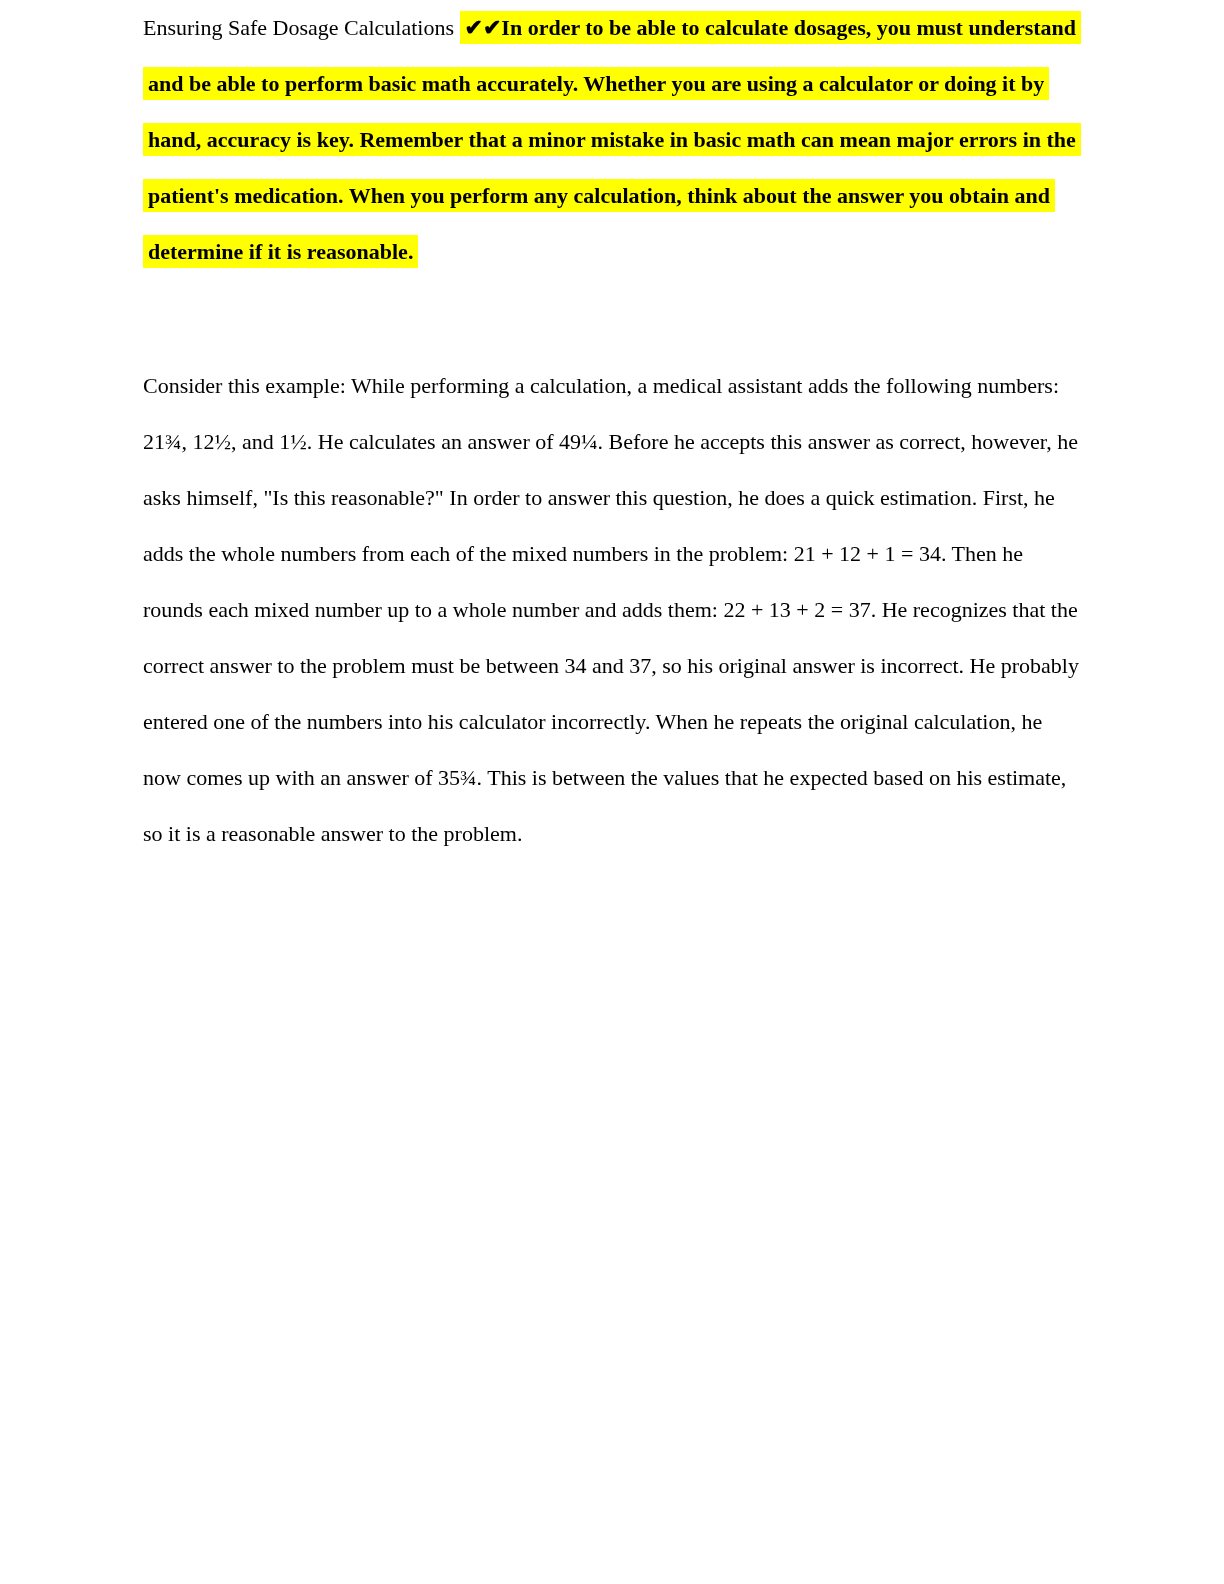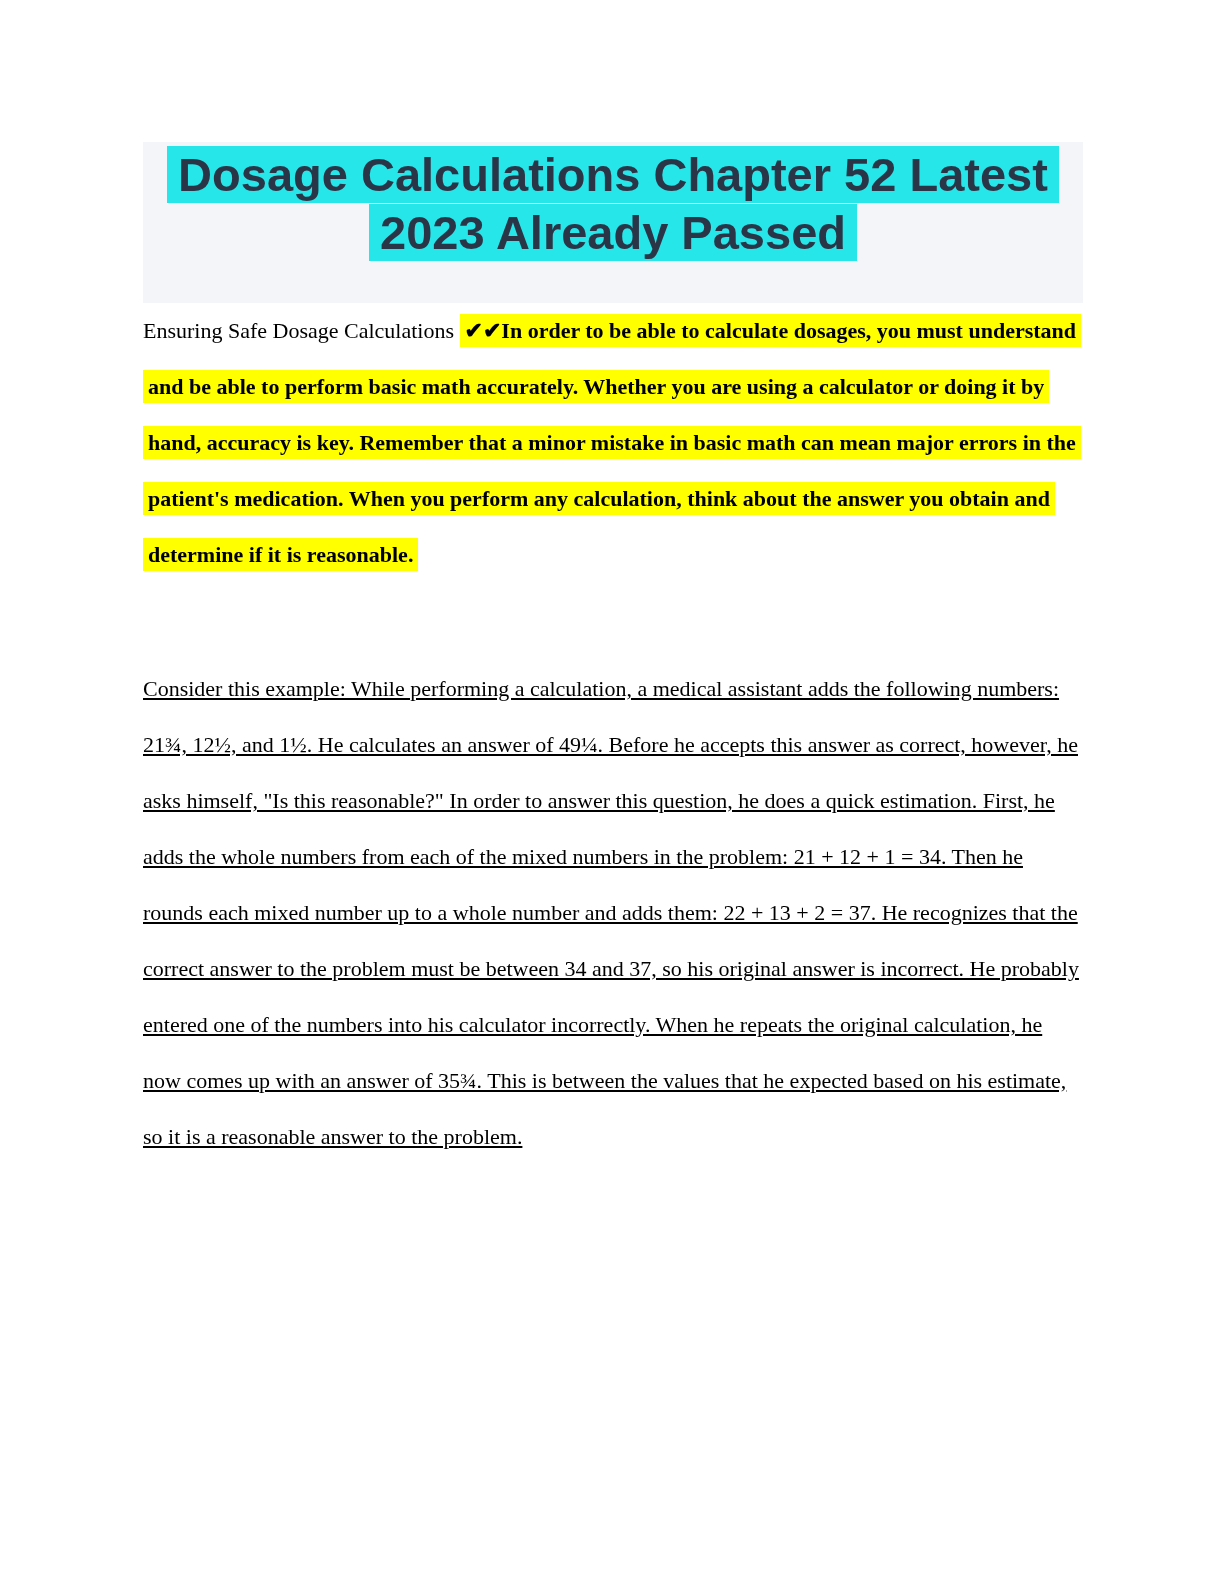--- a/index.html
+++ b/index.html
@@ -45,39 +45,36 @@
     -webkit-box-decoration-break: clone;
     box-decoration-break: clone;
   }
   .para {
     margin: 0;
     font-size: 22px;
     line-height: 56px;
     color: var(--body-color, #000000);
     text-align: left;
   }
-  .para.gap-1 { margin-top: 78px; text-decoration: underline; }
+  .para.gap-1 { margin-top: 78px; }
   .para.gap-2 { margin-top: 80px; }
   .yellow-hl {
     background: var(--yellow, #ffff00);
     padding: 4px 5px;
     -webkit-box-decoration-break: clone;
     box-decoration-break: clone;
     font-weight: bold;
   }
 </style>
 </head>
 <body>
 
 <div class="page">
   <div class="content">
 
-    <div class="title-block">
-      <h1 class="doc-title"><span class="cyan-hl">Dosage Calculations Chapter 52 Latest 2023 Already Passed</span></h1>
-    </div>
 
     <p class="para"><span>Ensuring Safe Dosage Calculations </span><span class="yellow-hl">✔✔In order to be able to calculate dosages, you must understand and be able to perform basic math accurately. Whether you are using a calculator or doing it by hand, accuracy is key. Remember that a minor mistake in basic math can mean major errors in the patient's medication. When you perform any calculation, think about the answer you obtain and determine if it is reasonable.</span></p>
 
     <p class="para gap-1">Consider this example: While performing a calculation, a medical assistant adds the following numbers: 21¾, 12½, and 1½. He calculates an answer of 49¼. Before he accepts this answer as correct, however, he asks himself, "Is this reasonable?" In order to answer this question, he does a quick estimation. First, he adds the whole numbers from each of the mixed numbers in the problem: 21 + 12 + 1 = 34. Then he rounds each mixed number up to a whole number and adds them: 22 + 13 + 2 = 37. He recognizes that the correct answer to the problem must be between 34 and 37, so his original answer is incorrect. He probably entered one of the numbers into his calculator incorrectly. When he repeats the original calculation, he now comes up with an answer of 35¾. This is between the values that he expected based on his estimate, so it is a reasonable answer to the problem.</p>
 
 
   </div>
 </div>
 
 </body></html>

